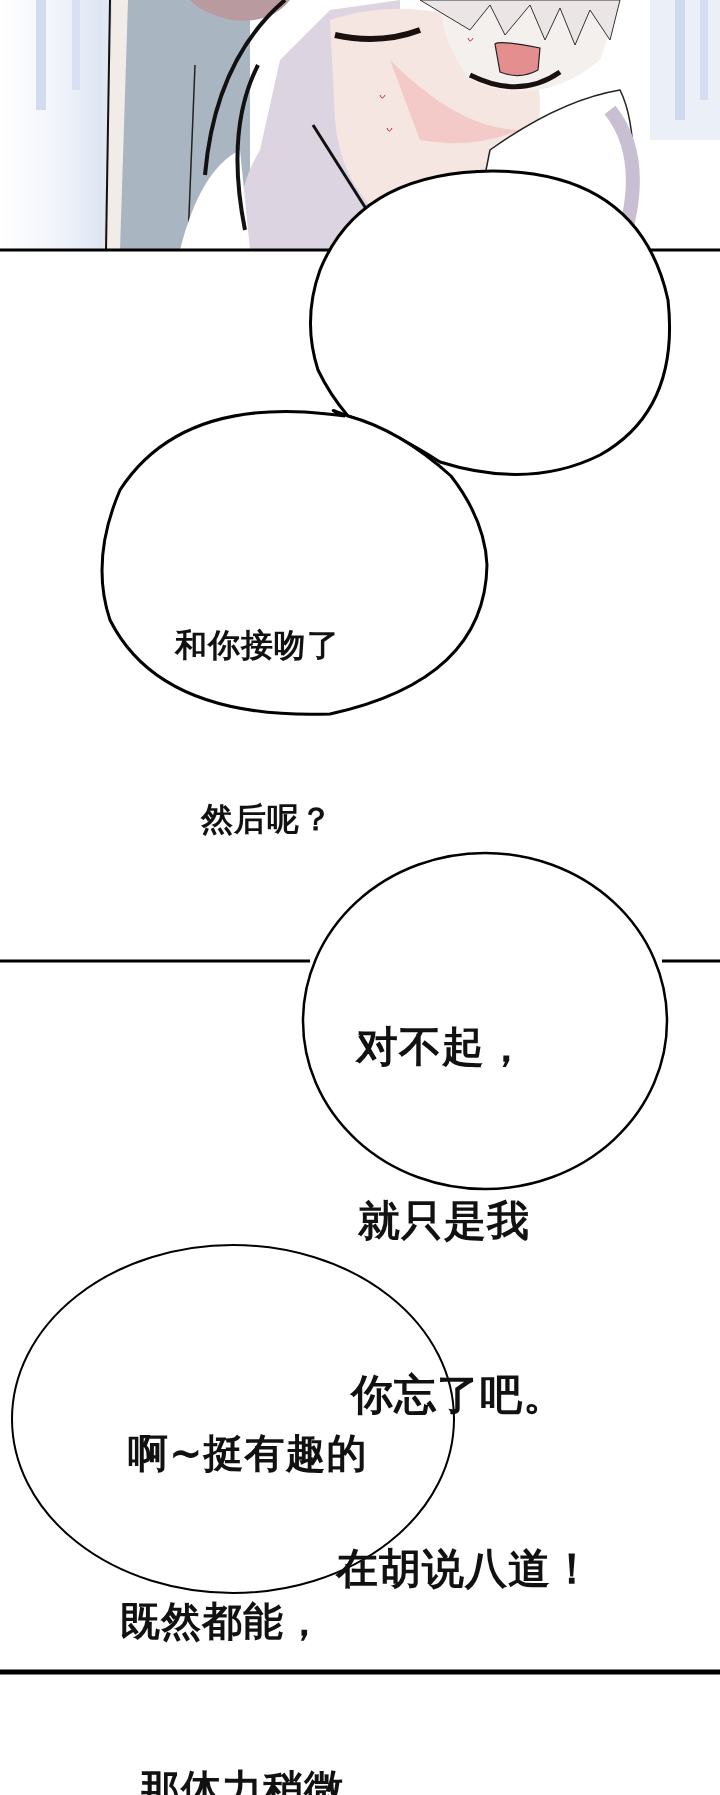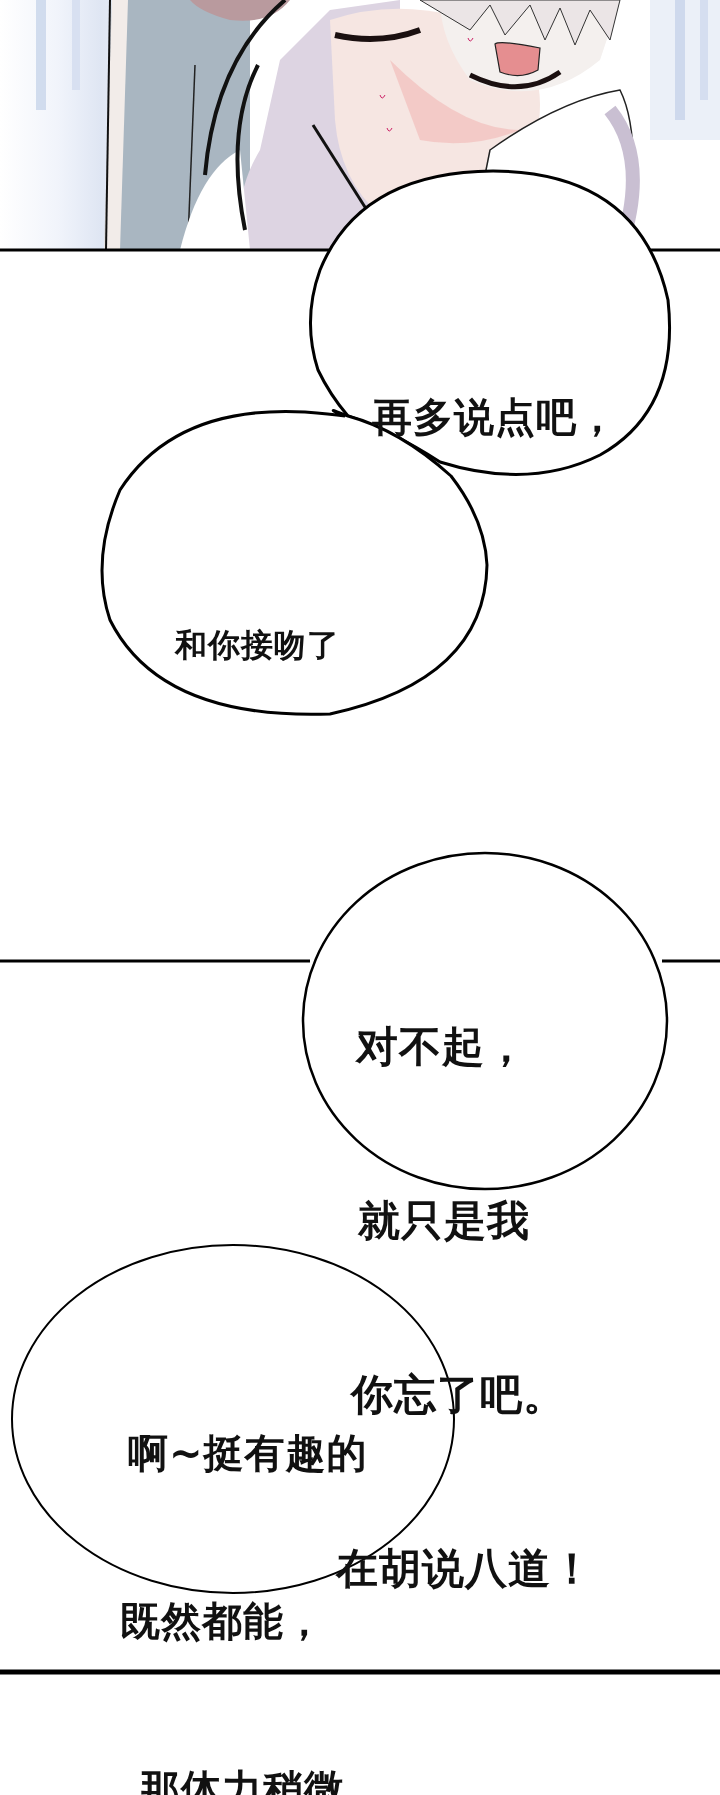--- a/index.html
+++ b/index.html
@@ -99,24 +99,24 @@
 
     <ellipse cx="485" cy="1021" rx="182" ry="168" fill="#ffffff" stroke="#000" stroke-width="2.5"></ellipse>
 
     <ellipse cx="233" cy="1419" rx="221" ry="174" fill="#ffffff" stroke="#000" stroke-width="2"></ellipse>
 
     <line x1="0" y1="1672" x2="720" y2="1672" stroke="#000" stroke-width="5"></line>
   </svg>
 </div>
 
 <div class="text b1">
-  <span class="line l1">再多说点吧，</span>
 </div>
 <div class="text b2">
   <span class="line l1">和你接吻了</span>
+  <span class="line l2">然后呢？</span>
 </div>
 <div class="text b3">
   <span class="line l1">对不起，</span>
   <span class="line l2">就只是我</span>
   <span class="line l4">你忘了吧。</span>
   <span class="line l3">在胡说八道！</span>
 </div>
 <div class="text b4">
   <span class="line l1">啊~挺有趣的</span>
   <span class="line l2">既然都能，</span>

